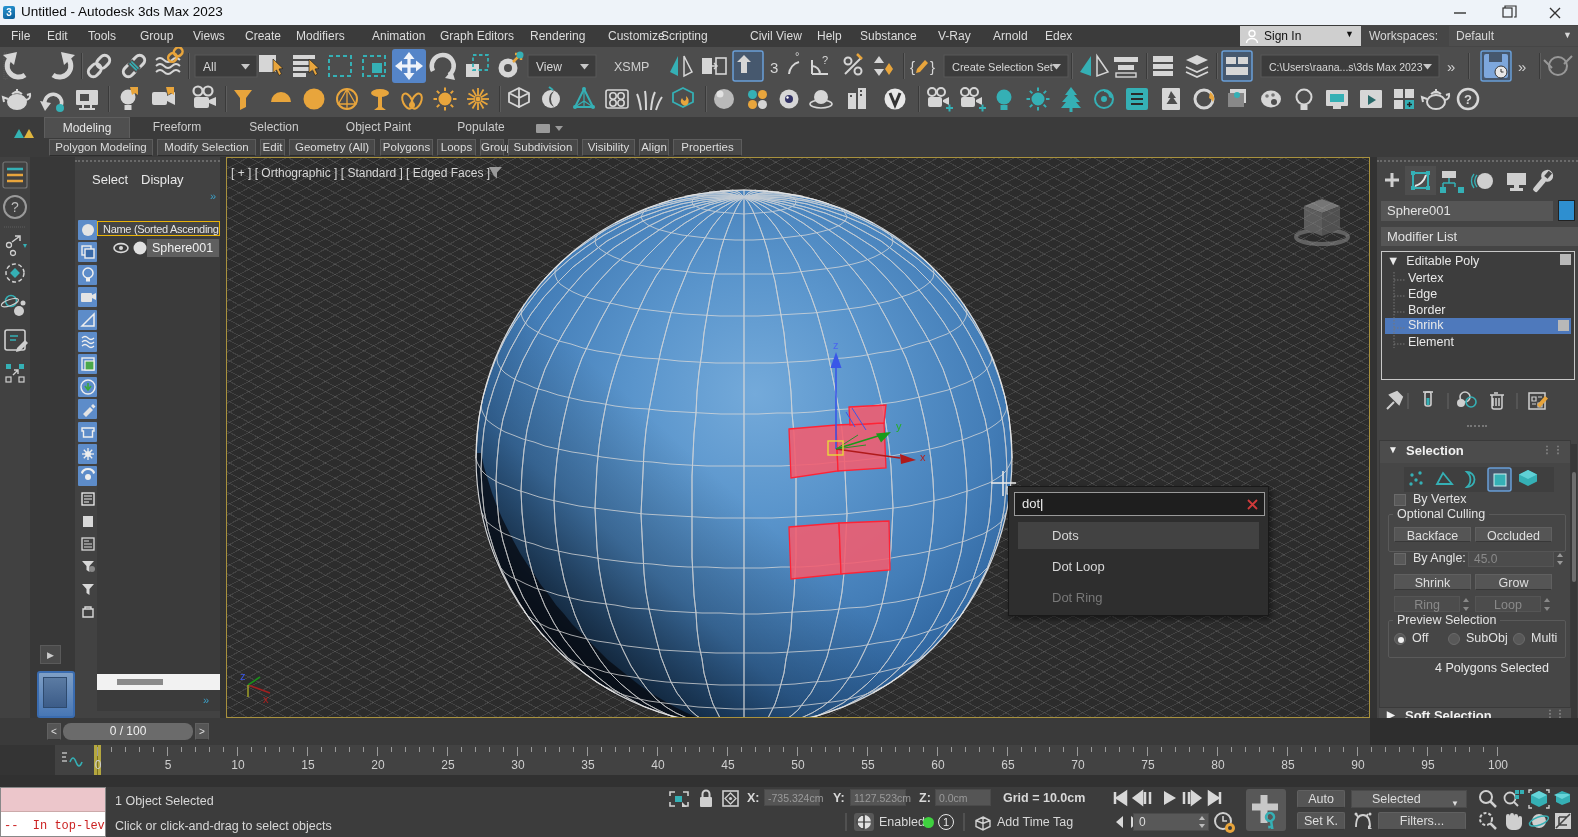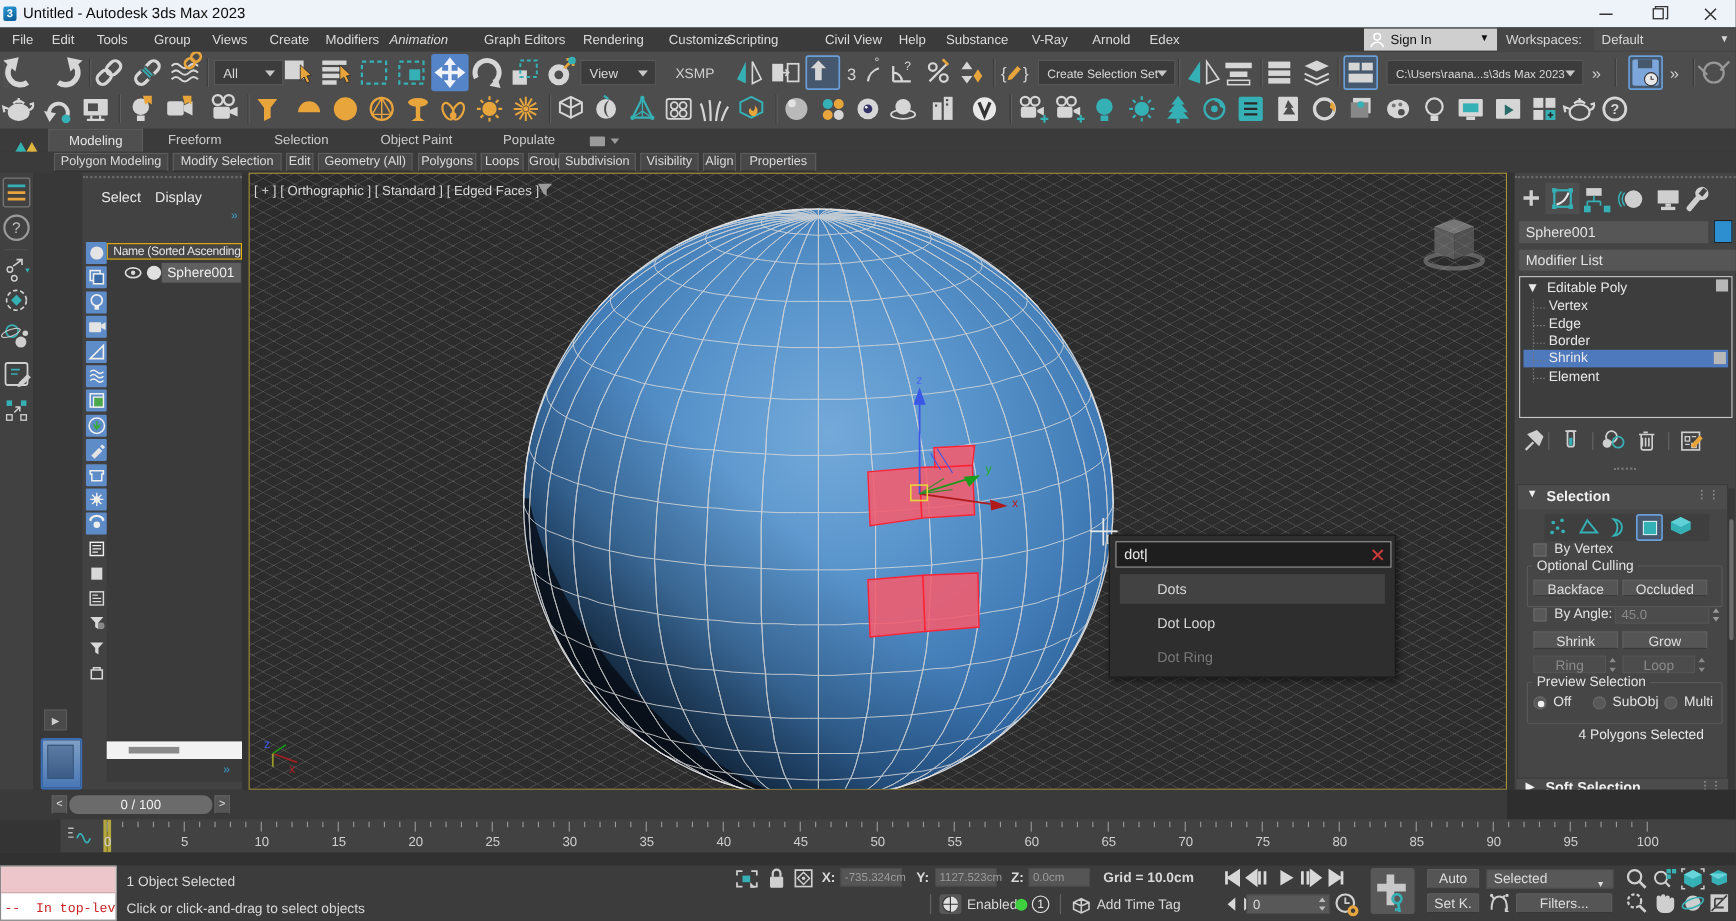--- a/index.html
+++ b/index.html
@@ -38,21 +38,21 @@
 </div>
 
 <div class="abs" id="menu">
       <span style="left:11px;">File</span>
       <span style="left:47px;">Edit</span>
       <span style="left:88px;">Tools</span>
       <span style="left:140px;">Group</span>
       <span style="left:193px;">Views</span>
       <span style="left:245px;">Create</span>
       <span style="left:296px;">Modifiers</span>
-      <span style="left:354px;font-style:italic;">Animation</span>
+      <span style="left:372px;">Animation</span>
       <span style="left:440px;">Graph Editors</span>
       <span style="left:530px;">Rendering</span>
       <span style="left:608px;">Customize</span>
       <span style="left:661px;">Scripting</span>
       <span style="left:750px;">Civil View</span>
       <span style="left:817px;">Help</span>
       <span style="left:860px;">Substance</span>
       <span style="left:938px;">V-Ray</span>
       <span style="left:993px;">Arnold</span>
       <span style="left:1045px;">Edex</span>
@@ -1165,21 +1165,21 @@
       <div class="abs" style="left:1246px;top:2px;width:40px;height:42px;background:#585858;border-radius:3px;"></div>
       <svg class="abs" style="left:1250px;top:4px;" width="34" height="38">
         <path d="M14 4 v28 M2 16 h26" stroke="#c8c8c8" stroke-width="7"></path>
         <g transform="translate(20,26) rotate(40)">
           <circle cx="0" cy="0" r="4" fill="none" stroke="#35b0b5" stroke-width="2.5"></circle>
           <path d="M3 2 l8 7 m-3 0 l2 2 m-5 -4 l2 2" stroke="#35b0b5" stroke-width="2.5" fill="none"></path>
         </g>
       </svg>
       <div class="abs btn" style="left:1297px;top:3px;width:48px;height:18px;font-size:12.5px;line-height:17px;border-radius:2px;">Auto</div>
       <div class="abs btn" style="left:1297px;top:25px;width:48px;height:18px;font-size:12.5px;line-height:17px;border-radius:2px;">Set K.</div>
-      <div class="abs" style="left:1351px;top:3px;width:116px;height:18px;background:#585858;border:1px solid #4a4a4a;color:#ddd;font-size:12.5px;line-height:17px;padding-left:6px;">Selected<span class="abs" style="right:7px;top:4px;font-size:8px;">▼</span></div>
+      <div class="abs" style="left:1351px;top:3px;width:116px;height:18px;background:#585858;border:1px solid #4a4a4a;color:#ddd;font-size:12.5px;line-height:17px;padding-left:20px;">Selected<span class="abs" style="right:7px;top:4px;font-size:8px;">▼</span></div>
       <svg class="abs" style="left:1352px;top:24px;" width="22" height="20">
         <path d="M4 16 q0 -12 7 -12 q7 0 7 12 M6 6 l-2 -3 m10 3 l2 -3" fill="none" stroke="#cfcfcf" stroke-width="1.8"></path>
         <circle cx="4" cy="3" r="1.5" fill="#cfcfcf"></circle>
         <circle cx="18" cy="3" r="1.5" fill="#cfcfcf"></circle>
         <path d="M16 14 l4 4 h-4z" fill="#cfcfcf"></path>
       </svg>
       <div class="abs btn" style="left:1378px;top:25px;width:88px;height:18px;font-size:12.5px;line-height:17px;border-radius:2px;">Filters...</div>
       <svg class="abs" style="left:1477px;top:2px;" width="22" height="20">
         <circle cx="9" cy="8" r="6" fill="none" stroke="#cfcfcf" stroke-width="2"></circle>
         <line x1="13" y1="12" x2="19" y2="18" stroke="#cfcfcf" stroke-width="2.5"></line>

